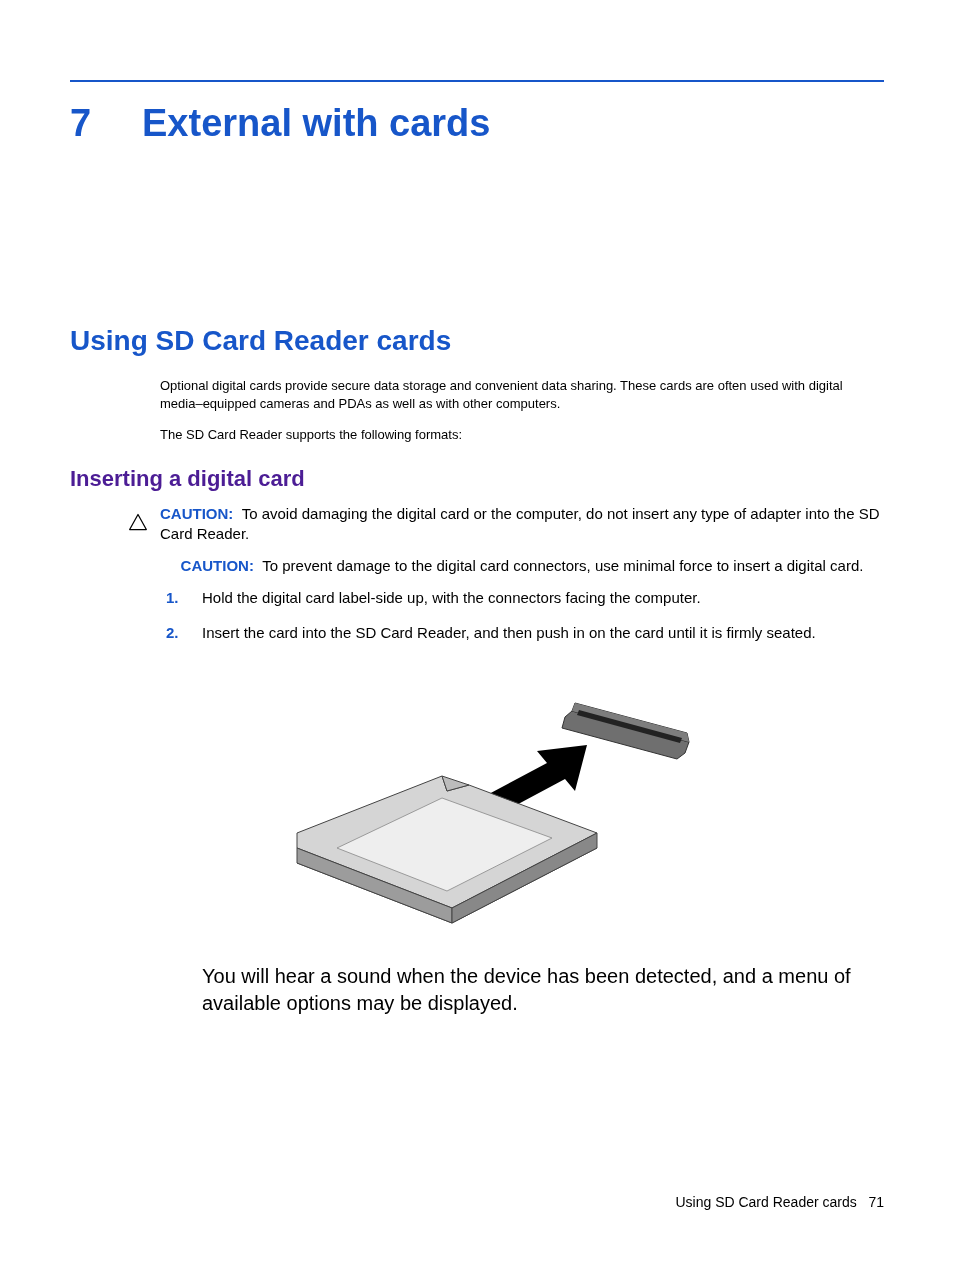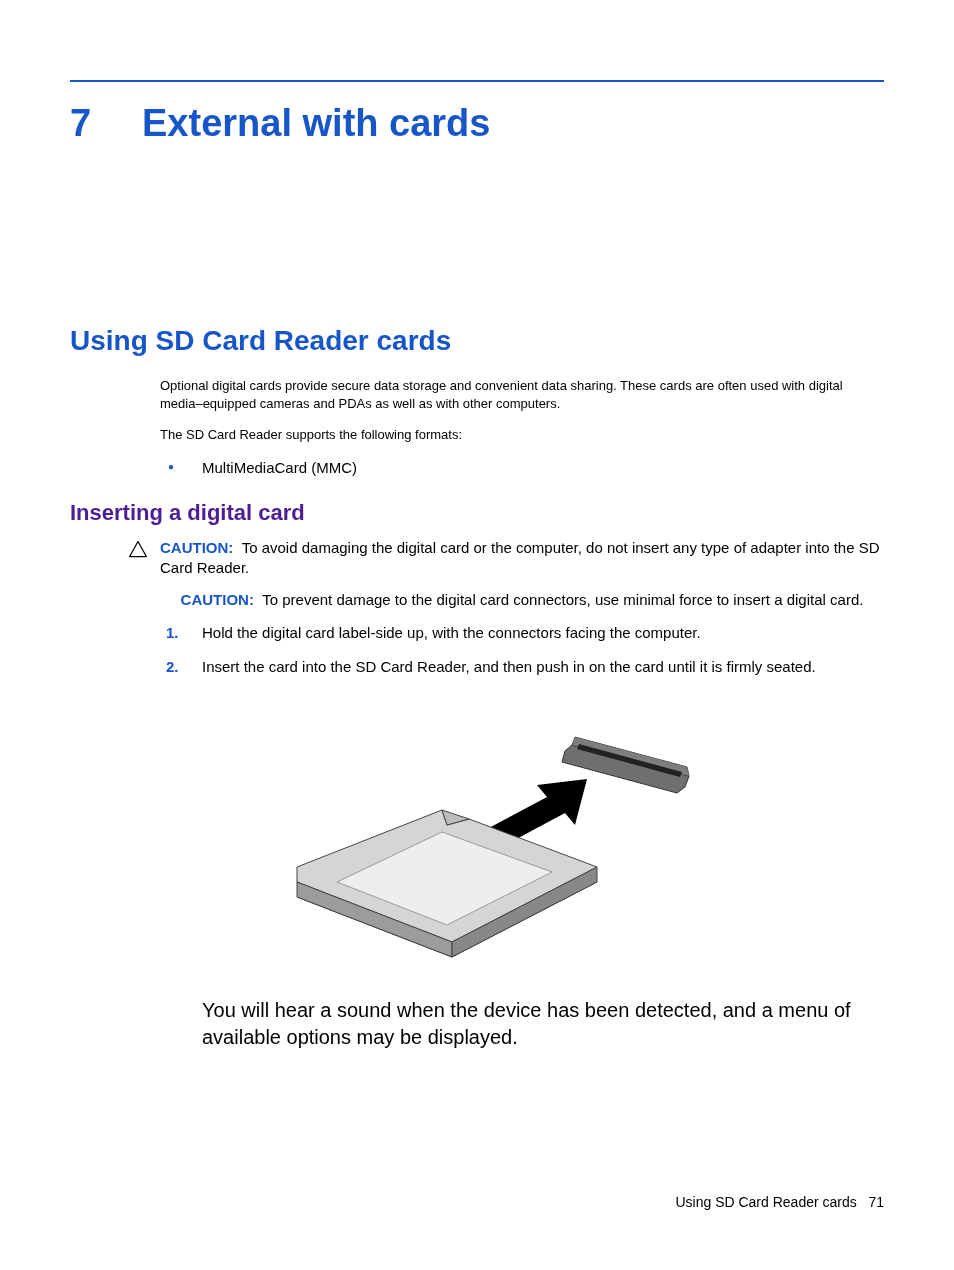--- a/index.html
+++ b/index.html
@@ -71,21 +71,21 @@
       color: #4c1d95;
       font-size: 22px;
       font-weight: bold;
       margin-top: 22px;
       margin-bottom: 12px;
     }
     .caution-block {
       margin-left: 58px;
       margin-bottom: 12px;
       display: flex;
-      align-items: flex-start;
+      align-items: center;
     }
     .caution-icon {
       width: 22px;
       flex-shrink: 0;
       margin-top: 1px;
     }
     .caution-content {
       flex: 1;
       margin-left: 10px;
       font-size: 15px;
@@ -151,21 +151,20 @@
   <div class="chapter-title">External with cards</div>
 </div>
 
 <h2 class="section-title">Using SD Card Reader cards</h2>
 
 <p class="body-text">Optional digital cards provide secure data storage and convenient data sharing. These cards are often used with digital media–equipped cameras and PDAs as well as with other computers.</p>
 
 <p class="body-text">The SD Card Reader supports the following formats:</p>
 
 <ul class="bullet-list">
-  <li>MultiMediaCard (MMC)</li>
 </ul>
 
 <h3 class="subsection-title">Inserting a digital card</h3>
 
 <div class="caution-block">
   <span class="caution-icon">
     <svg viewBox="0 0 24 24" width="20" height="20">
       <path d="M12 3 L22 21 L2 21 Z" fill="none" stroke="#000" stroke-width="1.5" stroke-linejoin="round"></path>
     </svg>
   </span>

